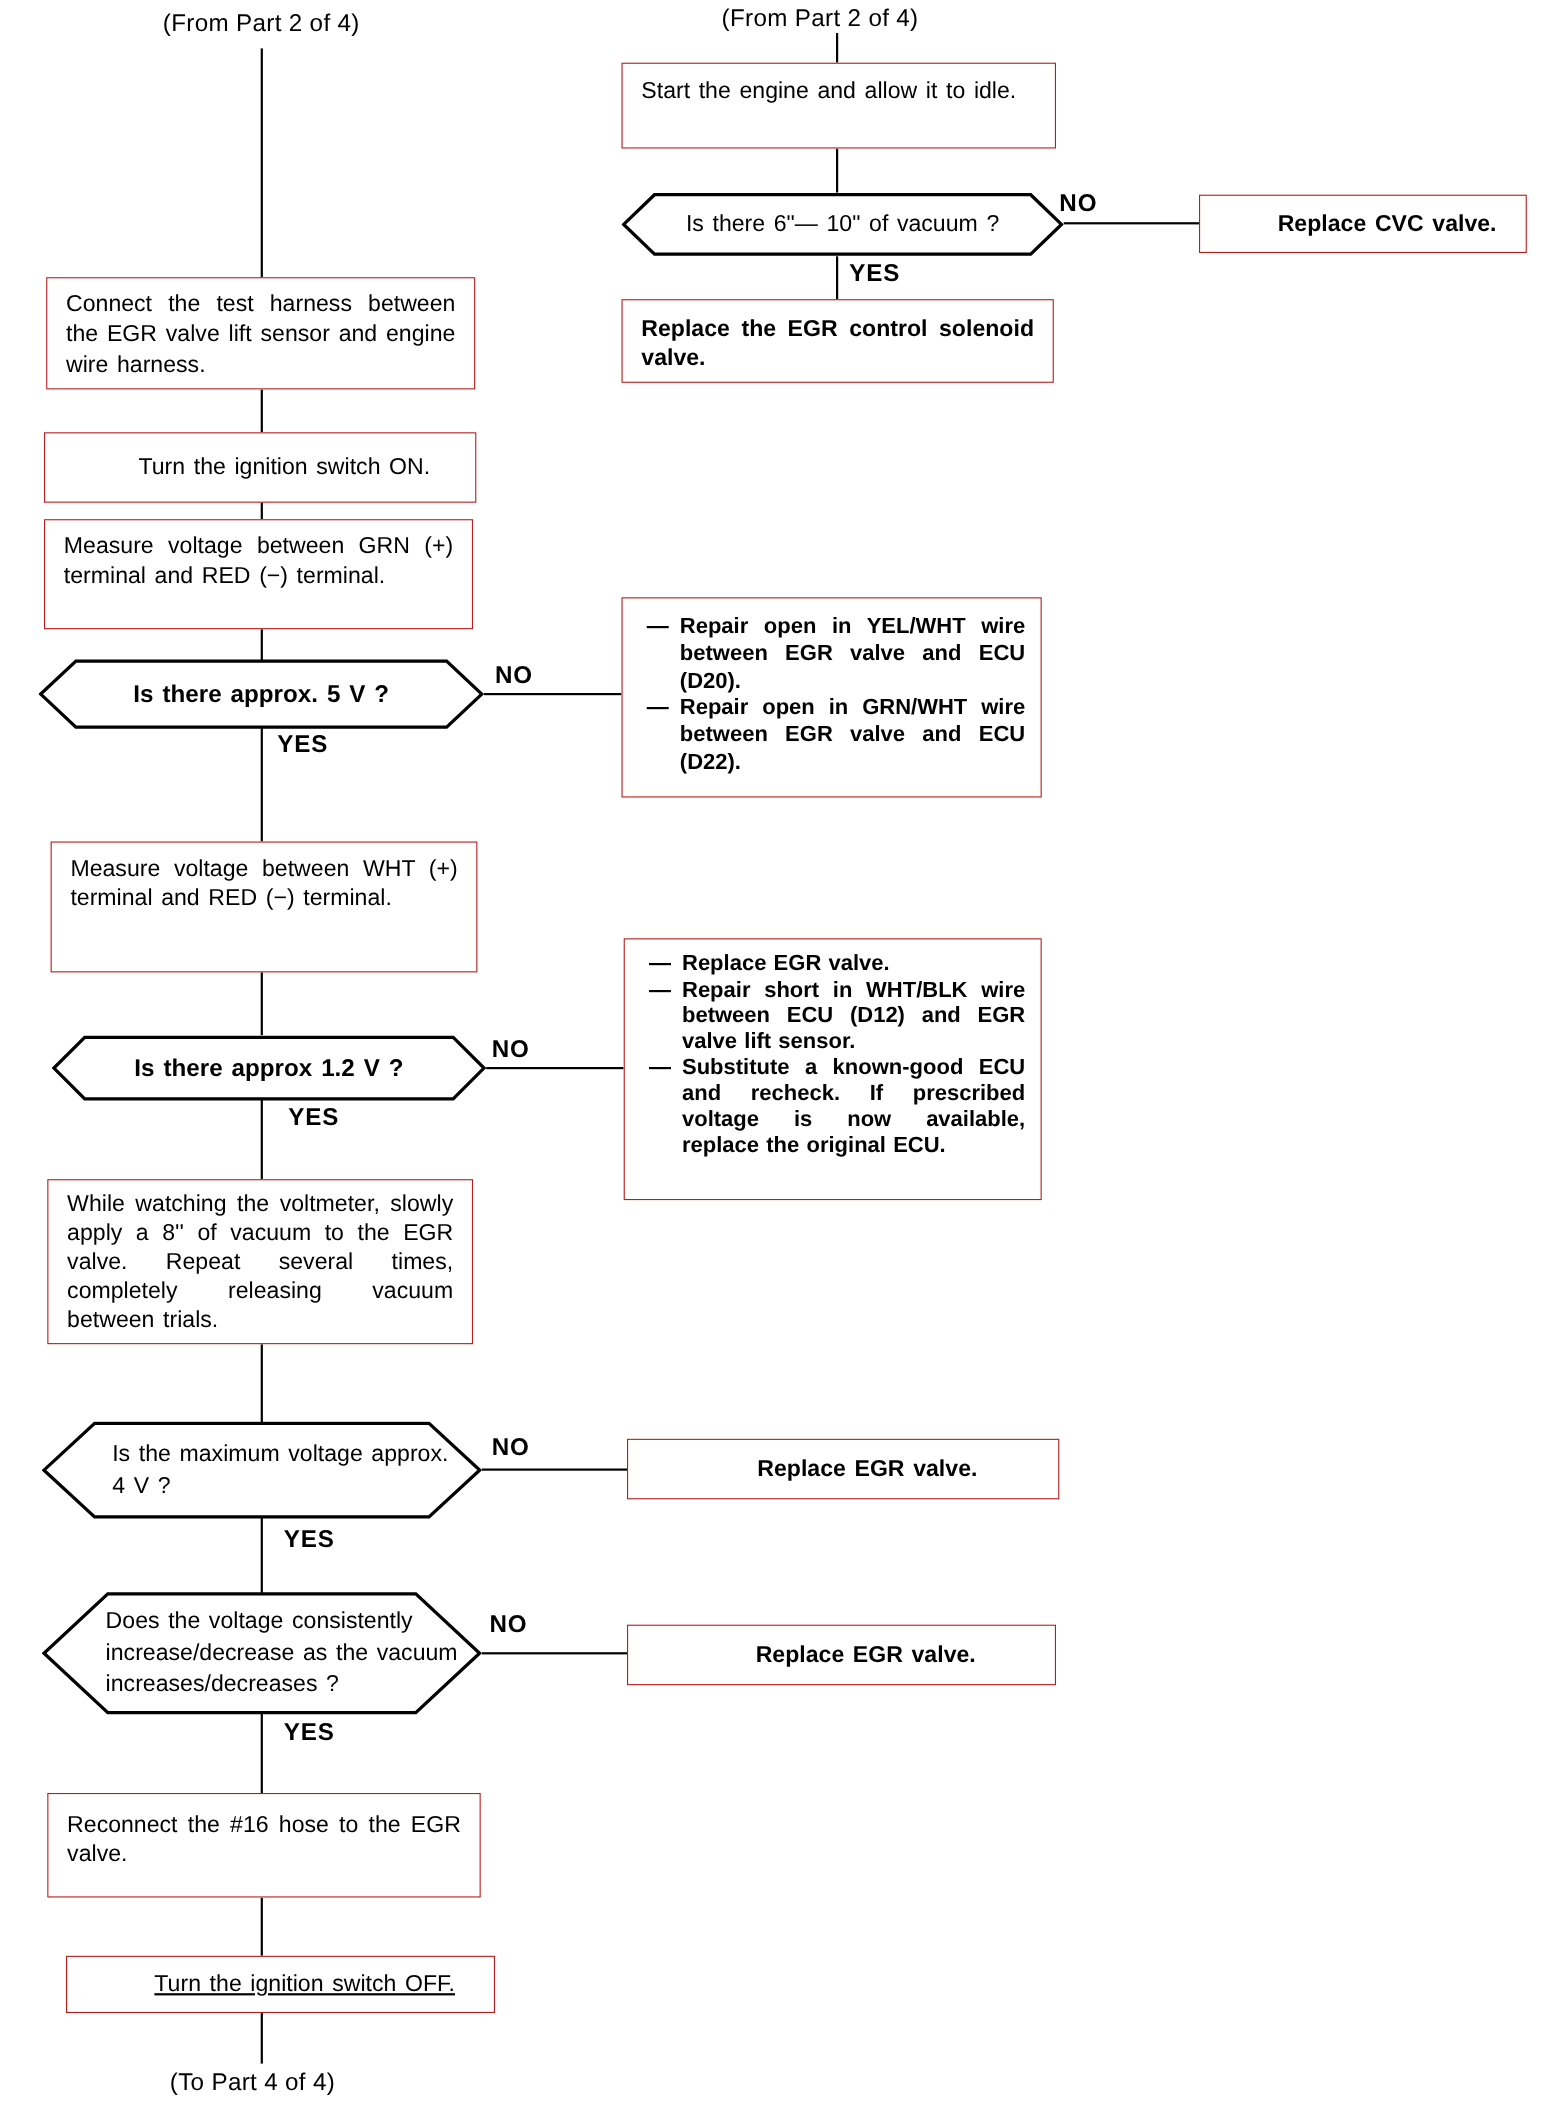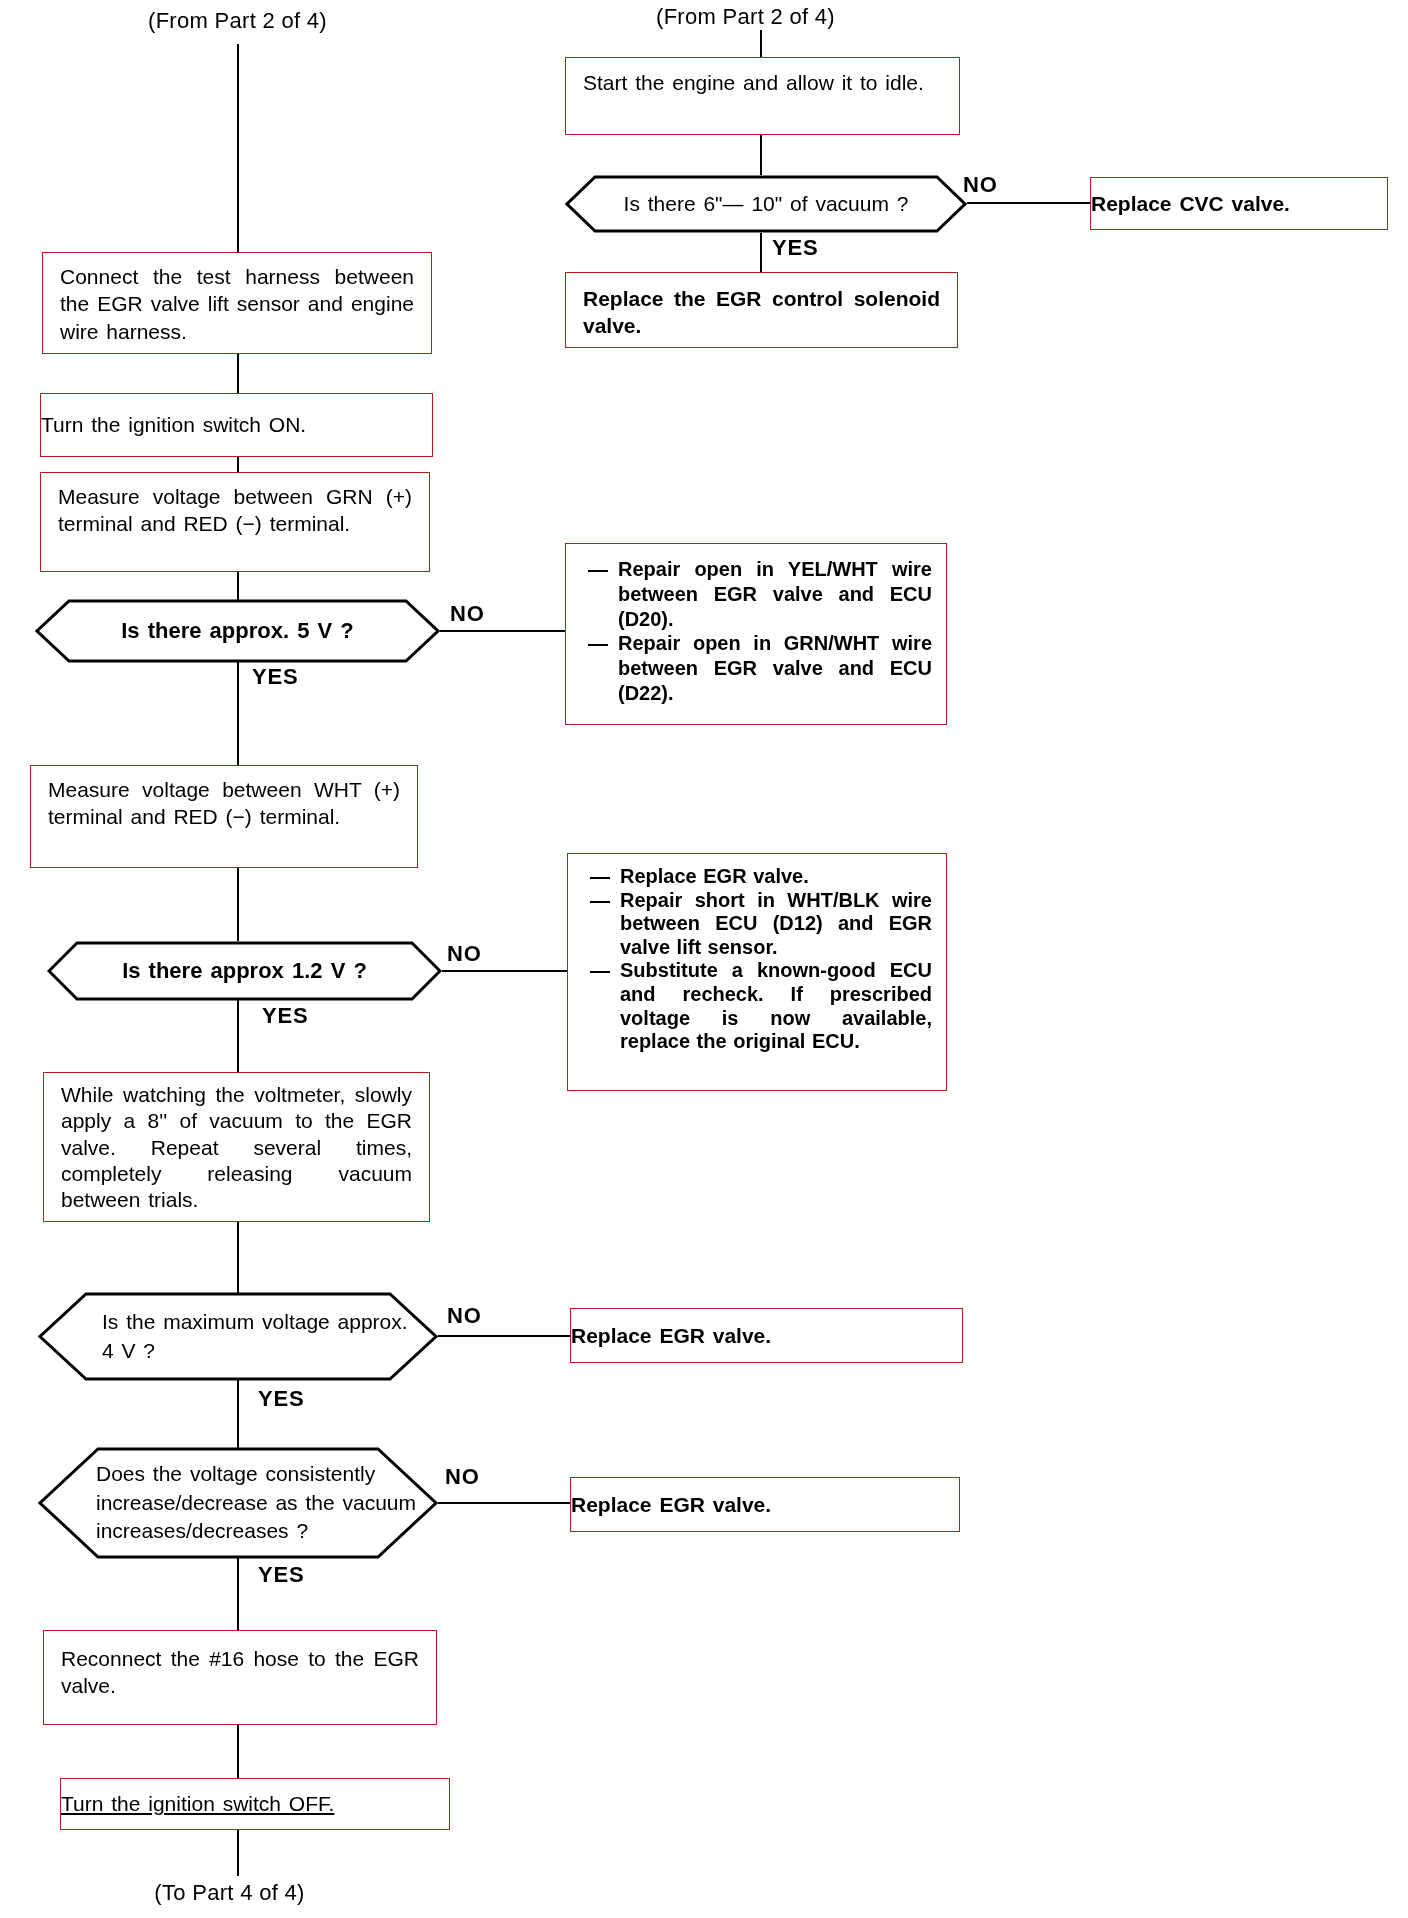--- a/index.html
+++ b/index.html
@@ -7,21 +7,21 @@
     position:relative; width:1408px; height:1918px; background:#fff;
     font-family:"Liberation Sans", sans-serif; color:#000;
     -webkit-font-smoothing:antialiased;
   }
   .box {
     position:absolute; border:1px solid #b91c1c; background:#fff;
     box-sizing:border-box; font-size:21px; line-height:1.3;
     word-spacing:2px;
   }
   .proc { padding:10px 17px; text-align:justify; }
-  .ctr  { display:flex; align-items:center; text-align:center; }
+  .ctr  { display:flex; align-items:center; justify-content:center; text-align:center;padding-left:44px; }
   .bold { font-weight:bold; }
   .list { font-size:20px; line-height:1.24; padding:13px 14px 8px 22px; font-weight:bold; }
   .list.tight { line-height:1.18; padding-top:11px; }
   .brow { display:flex; }
   .brow .dash { width:30px; flex:0 0 30px; }
   .brow .btxt { flex:1; text-align:justify; word-spacing:1px; }
   .vline { position:absolute; width:2px; background:#000; }
   .hline { position:absolute; height:2px; background:#000; }
   .hex { position:absolute; }
   .hex svg { position:absolute; left:0; top:0; }
@@ -83,21 +83,21 @@
 
   <div class="hex" style="left:35px; top:599px; width:405px; height:64px;">
     <svg width="405" height="64" viewBox="0 0 405 64">
       <polygon points="34,2 371,2 403,32 371,62 34,62 2,32" fill="#ffffff" stroke="#000000" stroke-width="3"></polygon>
     </svg>
     <div class="txt bld">Is there approx. 5 V ?</div>
   </div>
   <div class="yn" style="left:450px; top:601px;">NO</div>
   <div class="yn" style="left:252px; top:664px;">YES</div>
 
-  <div class="box proc" style="left:30px; top:765px; width:388px; height:103px;">
+  <div class="box proc" style="left:46px; top:765px; width:388px; height:119px;">
     <span>Measure voltage between WHT (+) terminal and RED (−) terminal.</span>
   </div>
 
   <div class="hex" style="left:47px; top:941px; width:395px; height:60px;">
     <svg width="395" height="60" viewBox="0 0 395 60">
       <polygon points="30,2 365,2 393,30 365,58 30,58 2,30" fill="#ffffff" stroke="#000000" stroke-width="3"></polygon>
     </svg>
     <div class="txt bld">Is there approx 1.2 V ?</div>
   </div>
   <div class="yn" style="left:447px; top:941px;">NO</div>

